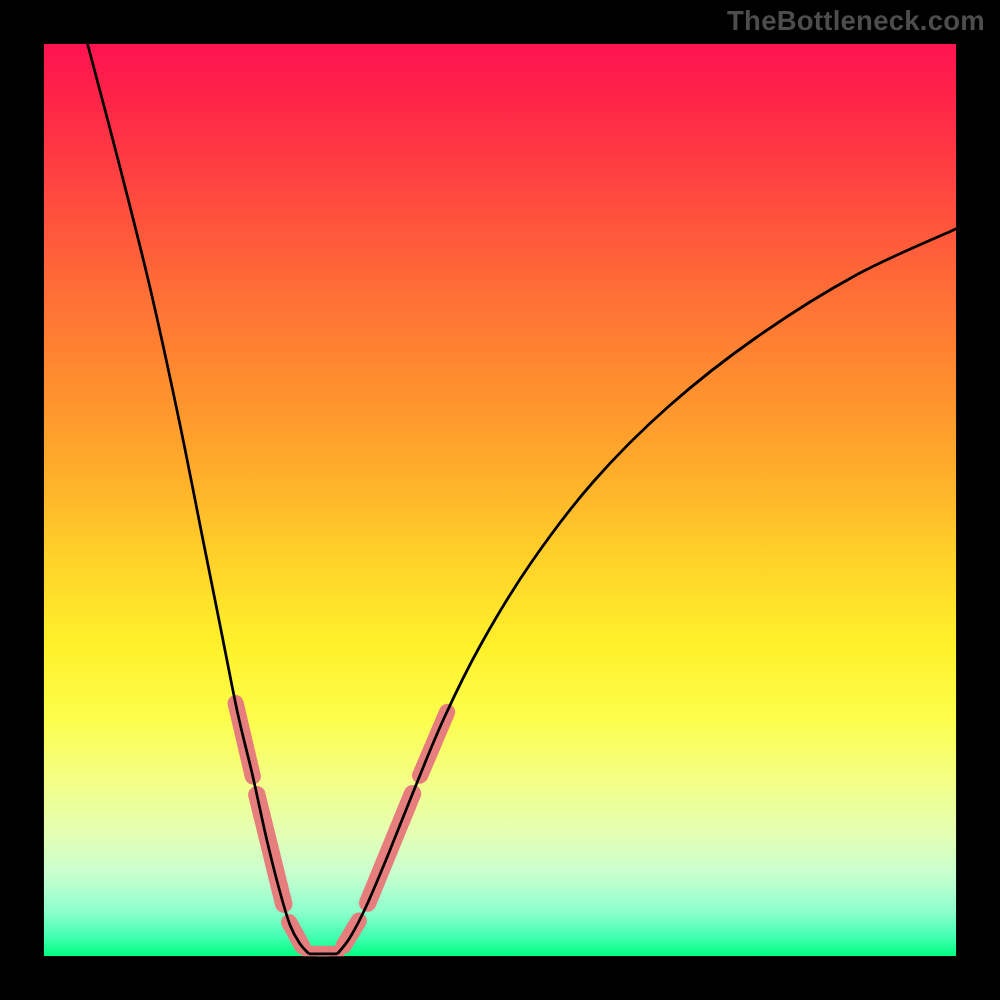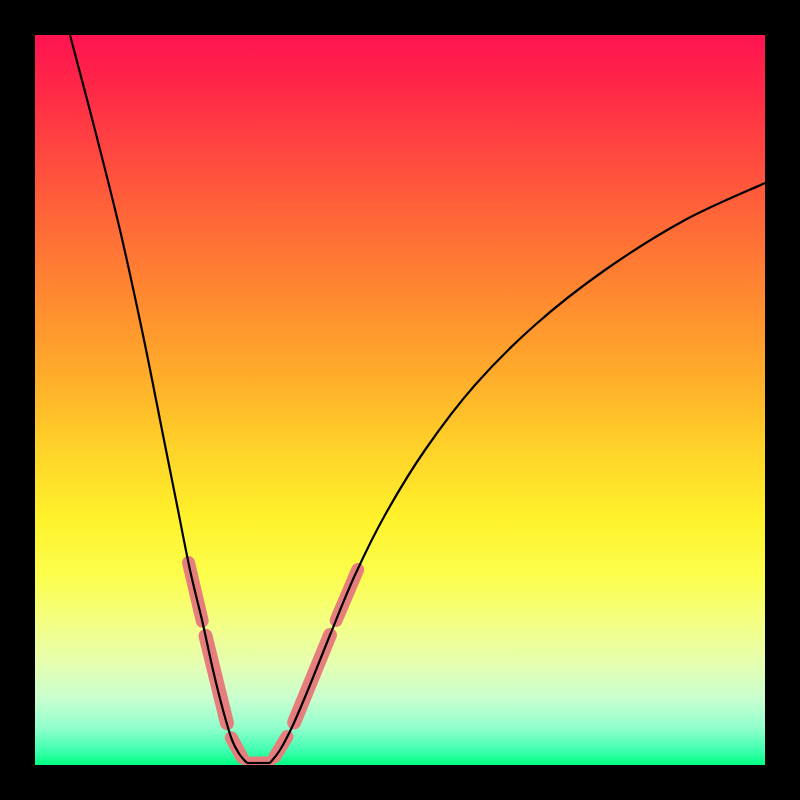--- a/index.html
+++ b/index.html
@@ -71,20 +71,21 @@
   }
   .band {
     stroke: #e77e7e;
     stroke-linecap: round;
   }
 </style>
 </head>
 <body>
 
 <div class="frame">
+  <div class="watermark">TheBottleneck.com</div>
   <div class="plot-area">
     <div class="gradient-bg"></div>
     <svg class="curve" viewBox="0 0 730 730" preserveAspectRatio="none">
       <g id="bands-group">
           <line x1="153.5186911485053" y1="527.5934557425265" x2="167.24219013691211" y2="586.1008642586914" class="band" stroke-width="13"></line>
           <line x1="170.4705020470424" y1="600.7750093047382" x2="191.987203368871" y2="688.2906778962367" class="band" stroke-width="14"></line>
           <line x1="196.30462357164038" y1="702.6820785721346" x2="207.05296325388863" y2="722.3462437187299" class="band" stroke-width="13"></line>
           <line x1="213.15" y1="728" x2="222.35" y2="728" class="band" stroke-width="13"></line>
           <line x1="224.65" y1="728" x2="233.85" y2="728" class="band" stroke-width="13"></line>
           <line x1="239.8085470215762" y1="721.748888871951" x2="251.98727694808366" y2="701.562928945993" class="band" stroke-width="13"></line>

